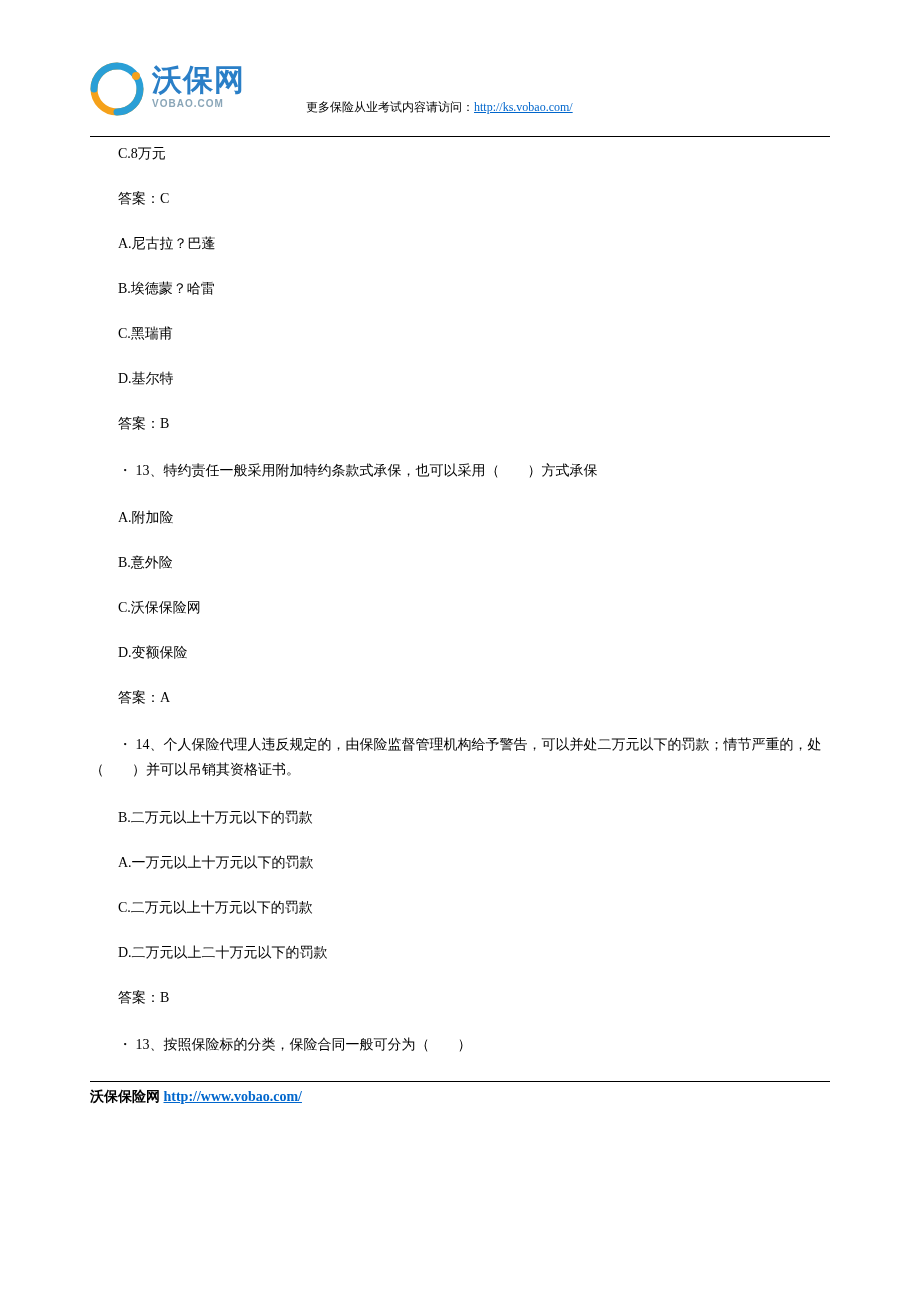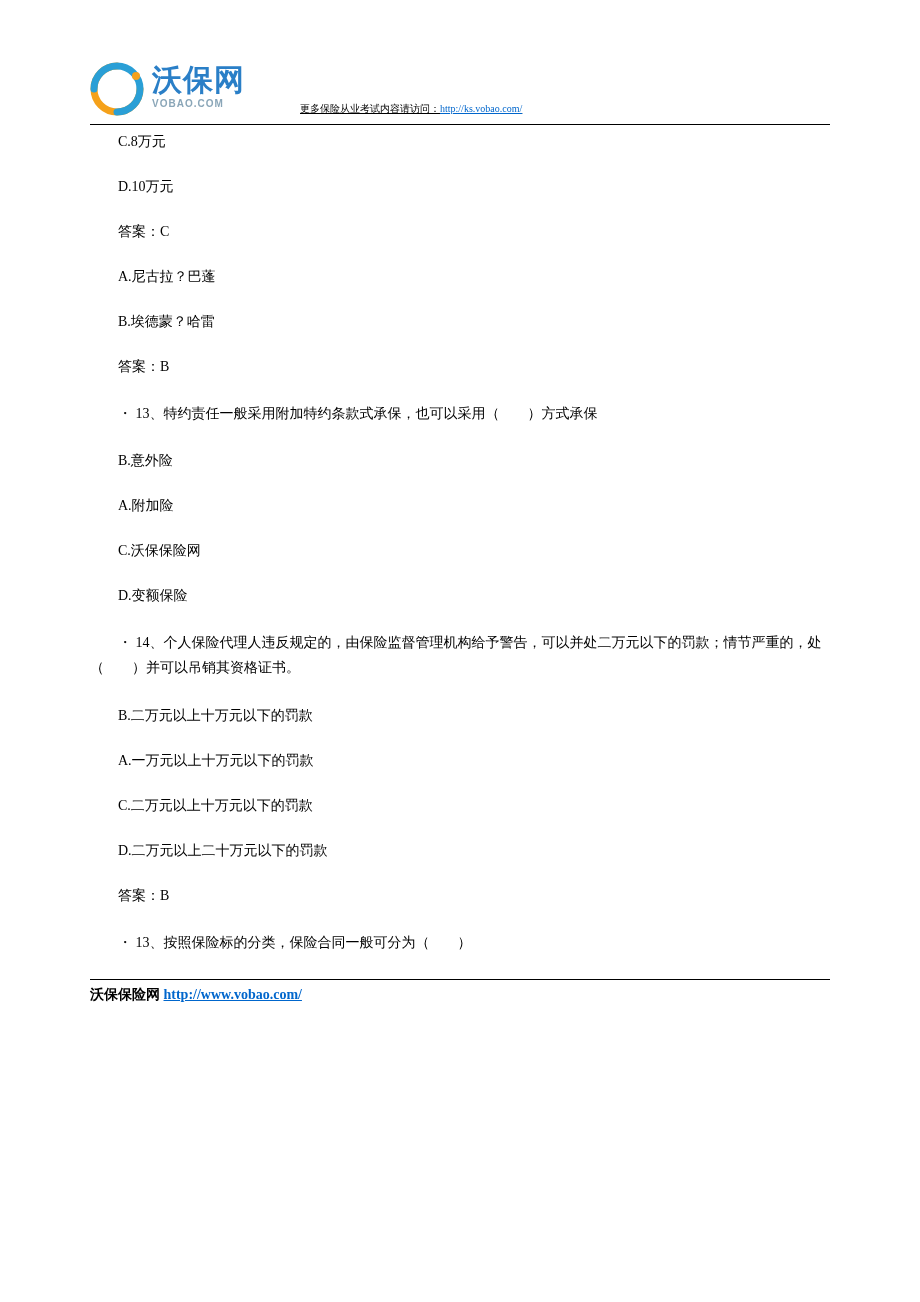--- a/index.html
+++ b/index.html
@@ -10,21 +10,22 @@
     width: 920px;
     color: #000000;
   }
   .page {
     padding: 60px 90px 30px 90px;
     box-sizing: border-box;
   }
   .header {
     display: flex;
     align-items: flex-end;
-    margin-bottom: 4px;
+    margin-bottom: 16px;
+    gap: 6px;
   }
   .logo-block {
     position: relative;
     width: 200px;
     height: 60px;
   }
   .logo-circle {
     position: absolute;
     left: 0;
     top: 2px;
@@ -47,25 +48,24 @@
     top: 38px;
     font-family: Arial, sans-serif;
     font-weight: bold;
     font-size: 10px;
     color: #8aa6b8;
     letter-spacing: 1px;
   }
   .header-right {
     flex: 1;
     font-family: "SimSun", serif;
-    font-size: 10px;
+    font-size: 12px;
     color: #000000;
     padding-bottom: 4px;
     padding-left: 10px;
-    text-decoration: underline;
   }
   .header-right a {
     color: #0066cc;
     text-decoration: underline;
   }
   .hr-top {
     border: none;
     border-top: 1px solid #000000;
     margin: 0 0 6px 0;
   }
@@ -113,32 +113,34 @@
     </div>
     <div class="header-right">
       <span>更多保险从业考试内容请访问：</span><a href="#">http://ks.vobao.com/</a>
     </div>
   </div>
 
   <hr class="hr-top">
 
   <div class="content">
     <p>C.8万元</p>
-    <p>D.10万元</p>
     <p>答案：C</p>
 
     <p>A.尼古拉？巴蓬</p>
     <p>B.埃德蒙？哈雷</p>
+    <p>C.黑瑞甫</p>
+    <p>D.基尔特</p>
     <p>答案：B</p>
 
     <p class="q">・ 13、特约责任一般采用附加特约条款式承保，也可以采用（　　）方式承保</p>
+    <p>A.附加险</p>
     <p>B.意外险</p>
-    <p>A.附加险</p>
     <p>C.沃保保险网</p>
     <p>D.变额保险</p>
+    <p>答案：A</p>
 
     <p class="q">・ 14、个人保险代理人违反规定的，由保险监督管理机构给予警告，可以并处二万元以下的罚款；情节严重的，处（　　）并可以吊销其资格证书。</p>
     <p>B.二万元以上十万元以下的罚款</p>
     <p>A.一万元以上十万元以下的罚款</p>
     <p>C.二万元以上十万元以下的罚款</p>
     <p>D.二万元以上二十万元以下的罚款</p>
     <p>答案：B</p>
 
     <p class="q">・ 13、按照保险标的分类，保险合同一般可分为（　　）</p>
   </div>

